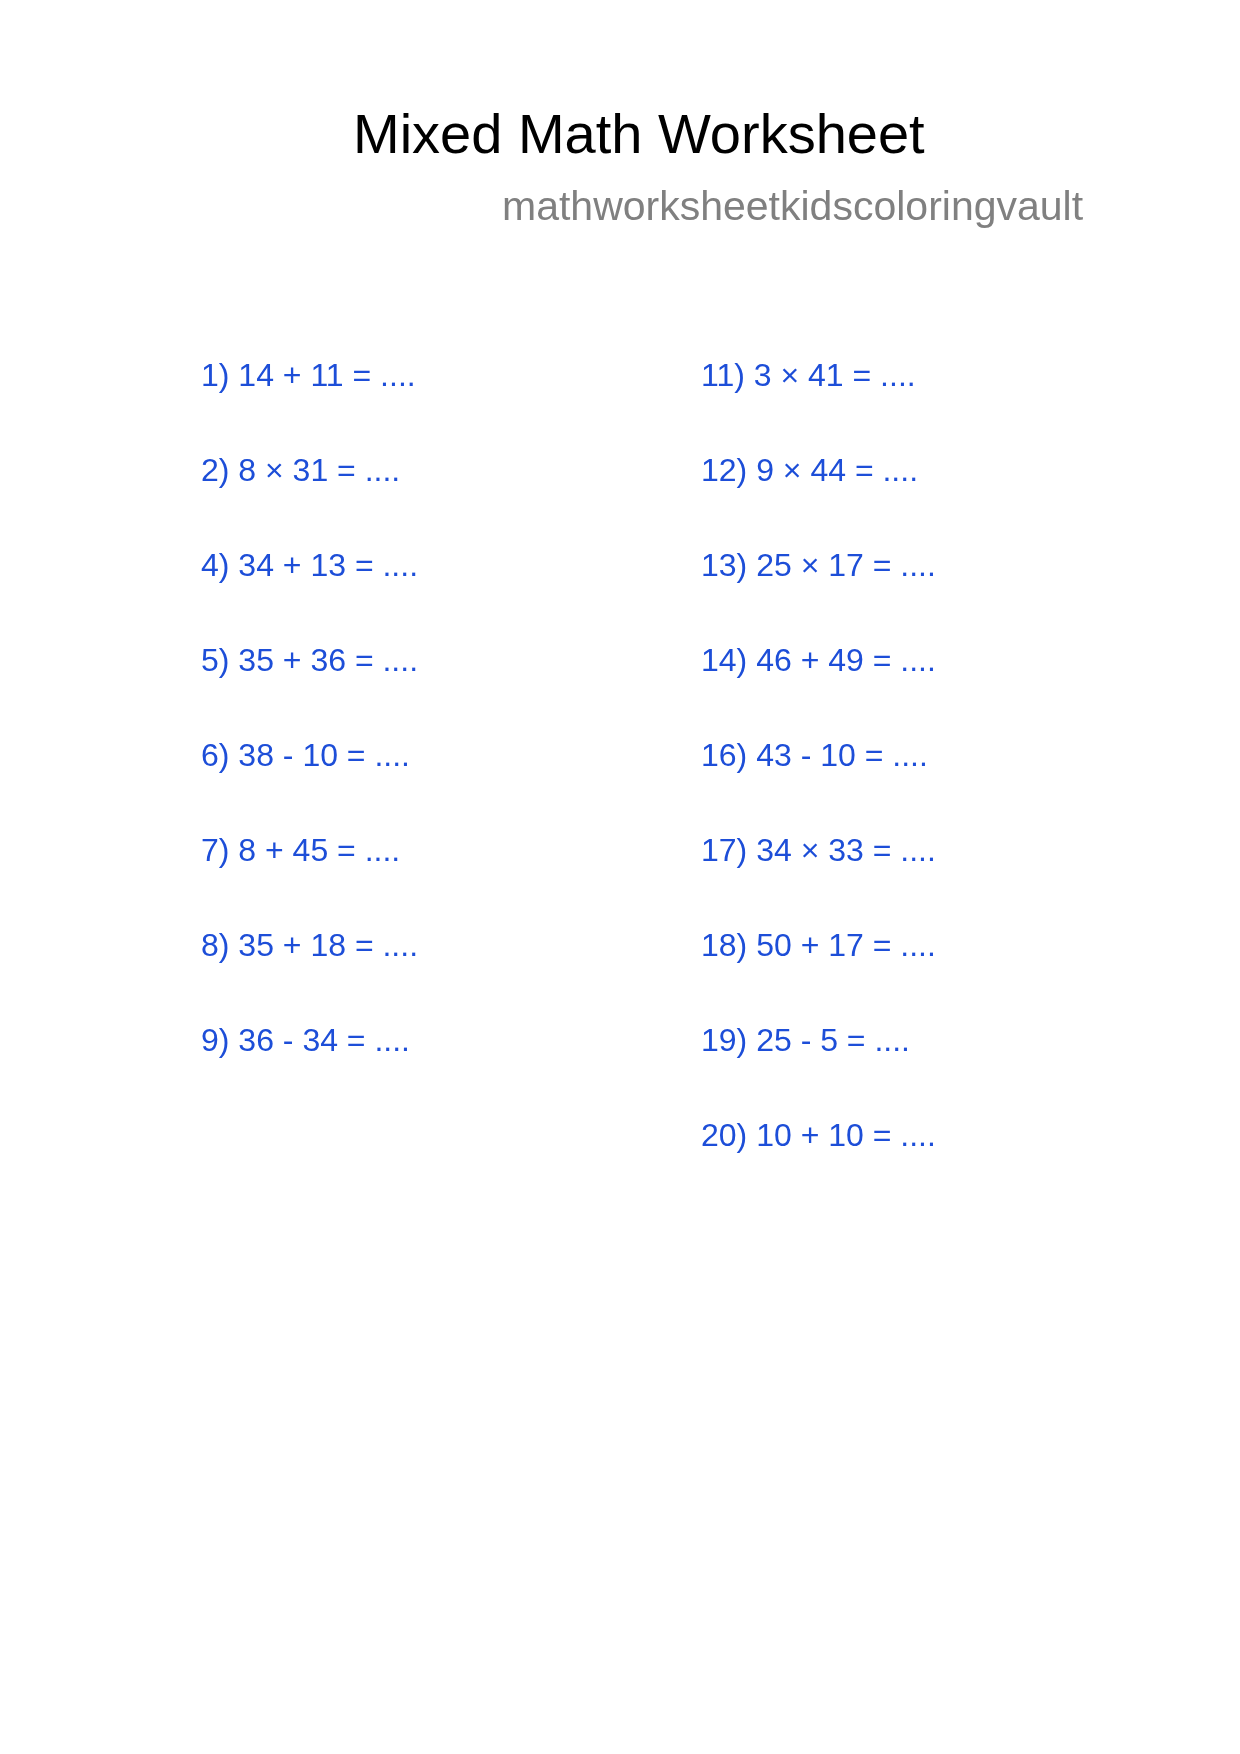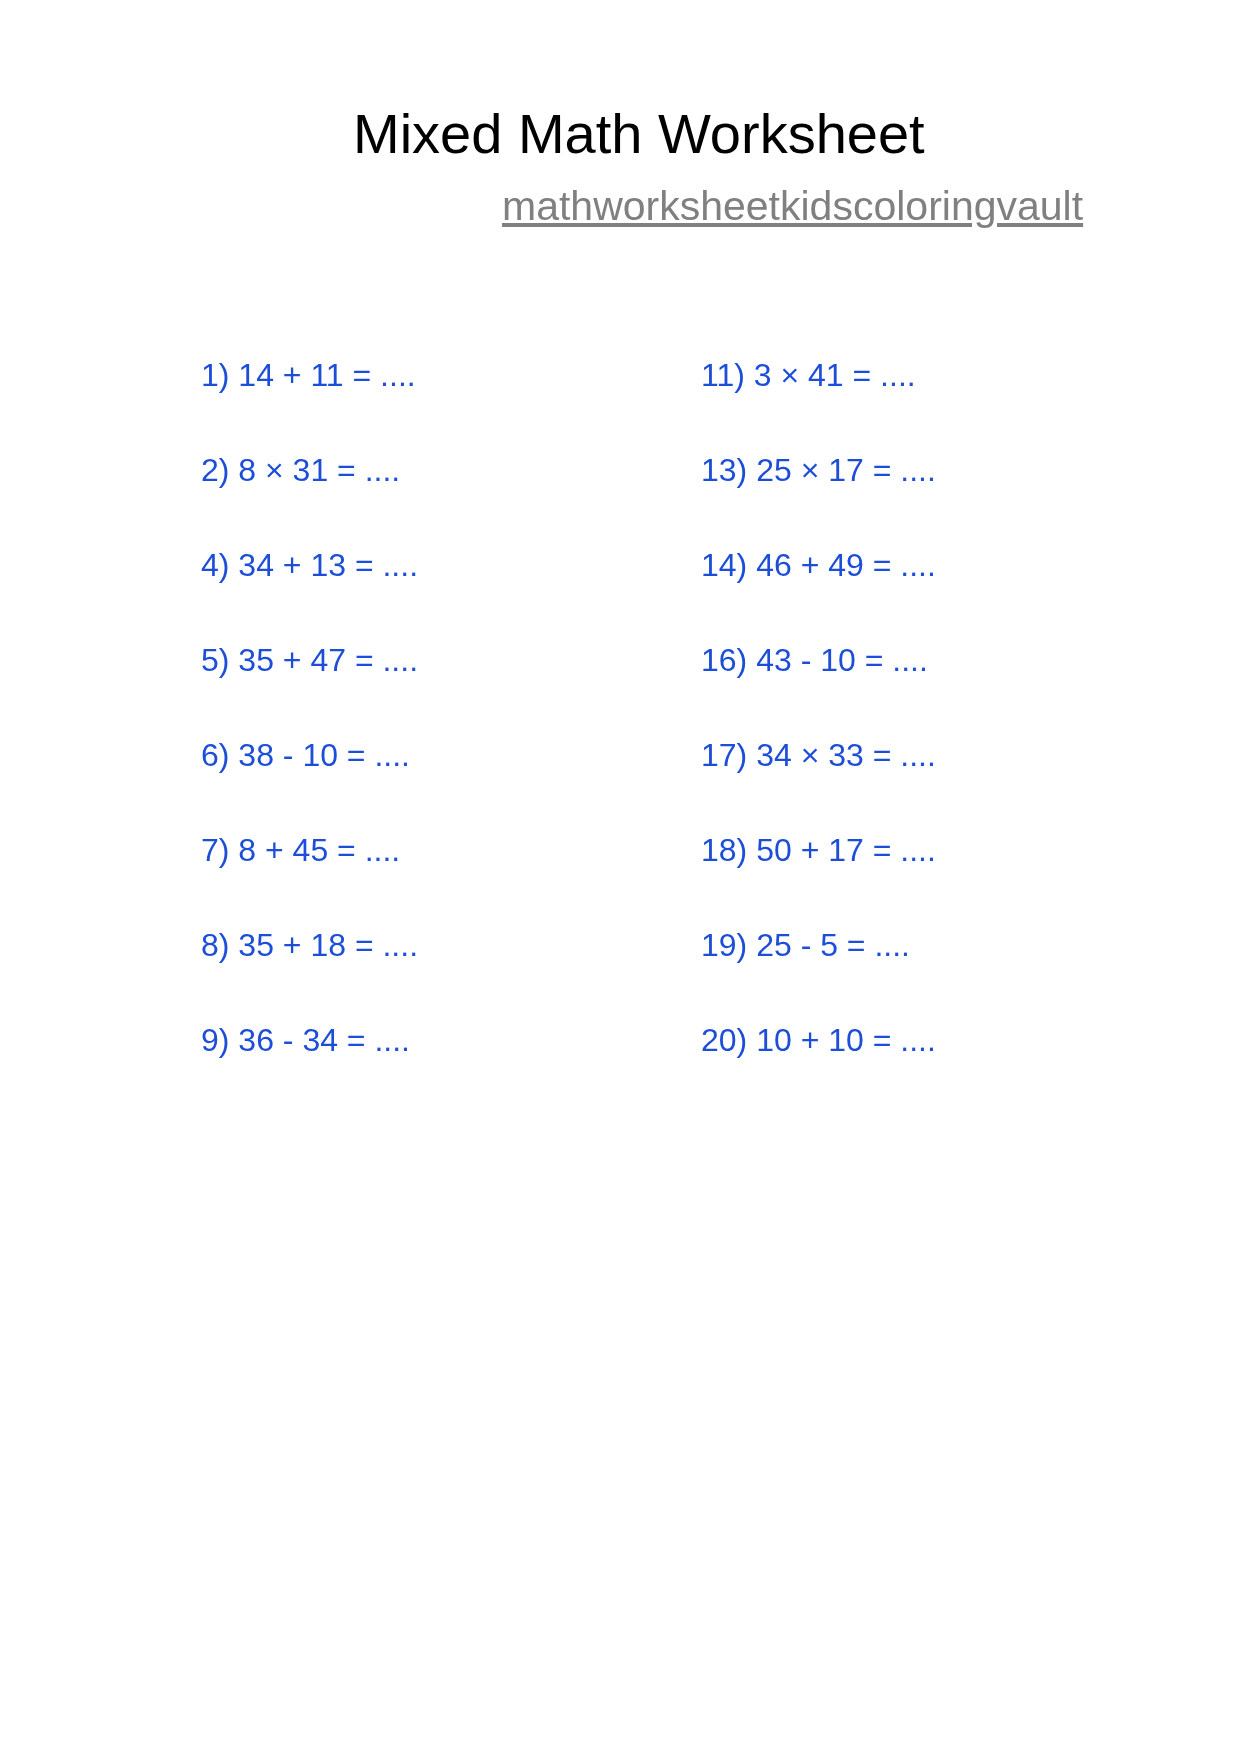--- a/index.html
+++ b/index.html
@@ -34,21 +34,20 @@
       font-weight: normal;
     }
     .subtitle {
       position: absolute;
       left: 502px;
       top: 186px;
       font-size: 41px;
       line-height: 41px;
       white-space: nowrap;
       color: #808080;
-      text-decoration: underline;
     }
     .column {
       position: absolute;
       top: 354px;
       margin: 0;
       padding: 0;
       list-style: none;
     }
     .column.left { left: 201px; }
     .column.right { left: 701px; }
@@ -64,29 +63,30 @@
 <body>
 
 <div class="page">
   <h1 class="title">Mixed Math Worksheet</h1>
   <div class="subtitle">mathworksheetkidscoloringvault</div>
 
   <ol class="column left">
     <li class="problem"><span>1)</span> <span>14 + 11 = ....</span></li>
     <li class="problem"><span>2)</span> <span>8 × 31 = ....</span></li>
     <li class="problem"><span>4)</span> <span>34 + 13 = ....</span></li>
-    <li class="problem"><span>5)</span> <span>35 + 47 = ....</span></li>
+    <li class="problem"><span>5)</span> <span>35 + 36 = ....</span></li>
     <li class="problem"><span>6)</span> <span>38 - 10 = ....</span></li>
     <li class="problem"><span>7)</span> <span>8 + 45 = ....</span></li>
     <li class="problem"><span>8)</span> <span>35 + 18 = ....</span></li>
     <li class="problem"><span>9)</span> <span>36 - 34 = ....</span></li>
   </ol>
 
   <ol class="column right">
     <li class="problem"><span>11)</span> <span>3 × 41 = ....</span></li>
+    <li class="problem"><span>12)</span> <span>9 × 44 = ....</span></li>
     <li class="problem"><span>13)</span> <span>25 × 17 = ....</span></li>
     <li class="problem"><span>14)</span> <span>46 + 49 = ....</span></li>
     <li class="problem"><span>16)</span> <span>43 - 10 = ....</span></li>
     <li class="problem"><span>17)</span> <span>34 × 33 = ....</span></li>
     <li class="problem"><span>18)</span> <span>50 + 17 = ....</span></li>
     <li class="problem"><span>19)</span> <span>25 - 5 = ....</span></li>
     <li class="problem"><span>20)</span> <span>10 + 10 = ....</span></li>
   </ol>
 </div>
 

